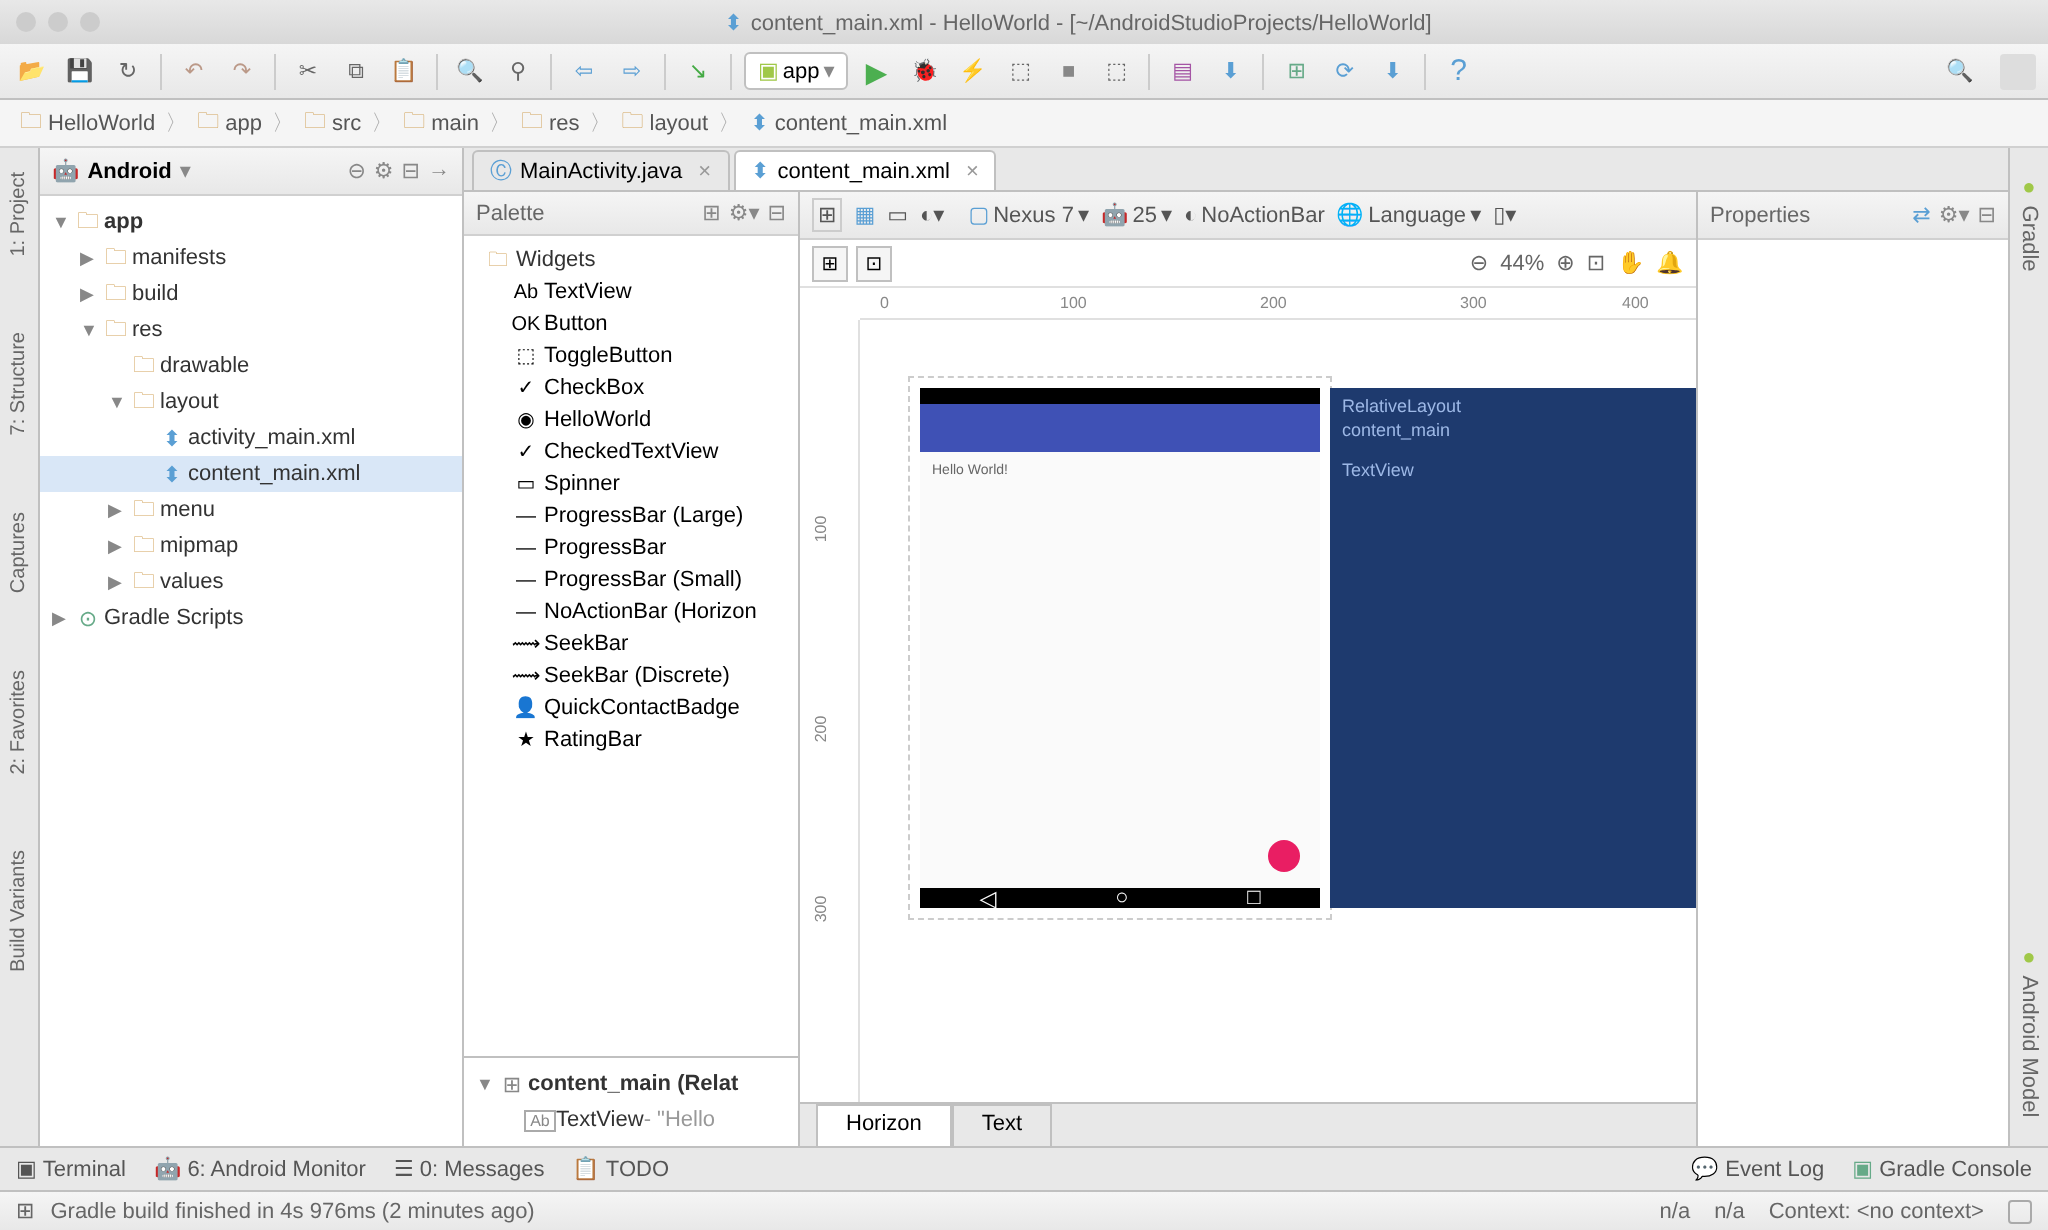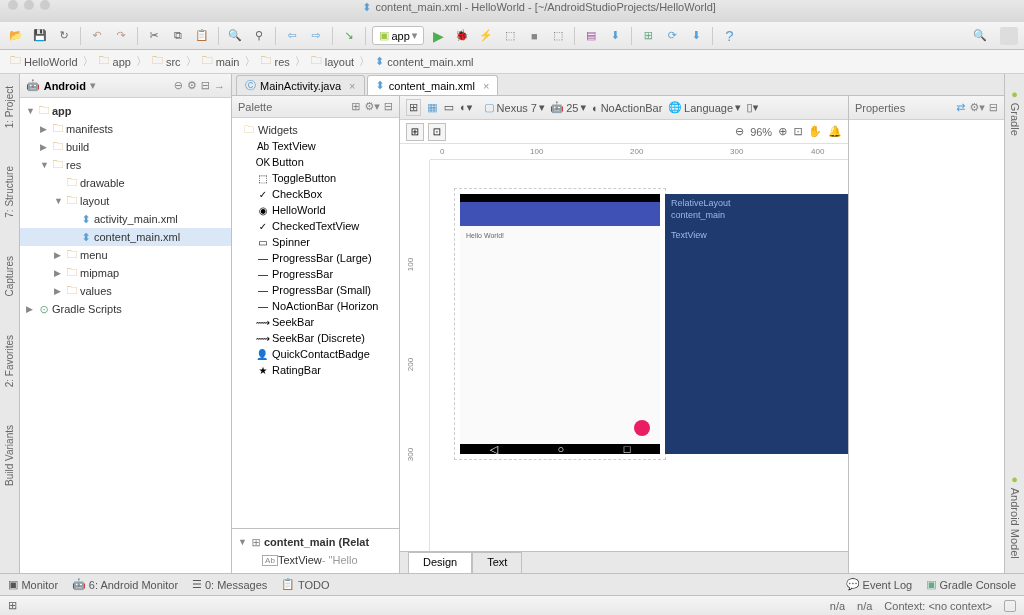--- a/index.html
+++ b/index.html
@@ -1,17 +1,17 @@
 <!DOCTYPE html>
 <html><head>
 <meta charset="utf-8">
 <style>
 * { margin: 0; padding: 0; box-sizing: border-box; font-family: "Lucida Grande", Arial, sans-serif; font-size: 11px; }
 body { width: 1024px; height: 615px; background: #f0f0f0; overflow: hidden; display: flex; flex-direction: column; }
-.title-bar { height: 22px; background: linear-gradient(#e8e8e8,#d8d8d8); display: flex; align-items: flex-start; padding: 0 8px; color: #666; }
+.title-bar { height: 22px; background: linear-gradient(#e8e8e8,#d8d8d8); display: flex; align-items: center; padding: 0 8px; color: #666; }
 .title-bar .dots { display: flex; gap: 6px; margin-right: 12px; }
 .title-bar .dot { width: 10px; height: 10px; border-radius: 50%; background: #ccc; }
 .title-bar .title-text { flex: 1; text-align: center; font-size: 12px; }
 .title-bar .title-icon { color: #5a9fd4; margin-right: 4px; }
 
 .toolbar { height: 28px; background: linear-gradient(#f5f5f5,#e8e8e8); border-bottom: 1px solid #c0c0c0; display: flex; align-items: center; padding: 0 6px; gap: 4px; }
 .toolbar .tbtn { width: 20px; height: 20px; display: flex; align-items: center; justify-content: center; color: #666; cursor: pointer; }
 .toolbar .sep { width: 1px; height: 18px; background: #ccc; margin: 0 2px; }
 .toolbar .app-select { display: flex; align-items: center; gap: 2px; padding: 2px 6px; border: 1px solid #c0c0c0; border-radius: 3px; background: #fff; }
 .toolbar .run { color: #4caf50; font-size: 14px; }
@@ -418,21 +418,21 @@
           <span class="dtbtn"><span class="dicon">🌐</span><span>Language</span>▾</span>
           <span class="dtbtn">▯▾</span>
         </div>
         <div class="design-zoomrow">
           <div class="zleft">
             <div class="zbtn">⊞</div>
             <div class="zbtn">⊡</div>
           </div>
           <div class="zright">
             <span>⊖</span>
-            <span>96%</span>
+            <span>44%</span>
             <span>⊕</span>
             <span>⊡</span>
             <span>✋</span>
             <span>🔔</span>
           </div>
         </div>
         <div class="canvas-scroll">
           <div class="ruler-h">
             <span class="tick" style="left:10px">0</span>
             <span class="tick" style="left:100px">100</span>
@@ -460,21 +460,21 @@
               </div>
           </div>
           <div class="blueprint">
             <div class="bp-label" style="top:4px;left:6px">RelativeLayout</div>
             <div class="bp-label" style="top:16px;left:6px">content_main</div>
             <div class="bp-label" style="top:36px;left:6px">TextView</div>
           </div>
 
         </div>
         <div class="design-tabs">
-          <div class="dtab active">Design</div>
+          <div class="dtab active">Horizon</div>
           <div class="dtab">Text</div>
         </div>
       </div>
 
       <div class="props-panel">
         <div class="props-header">
           <span>Properties</span>
           <div class="hdrbtns">
               <span style="color:#5a9fd4">⇄</span>
               <span>⚙▾</span>
@@ -487,21 +487,21 @@
 
   <div class="right-gutter">
     <div class="vtab"><span style="color:#a0c848">●</span> <span>Gradle</span></div>
     <div class="vtab"><span style="color:#a0c848">●</span> <span>Android Model</span></div>
   </div>
 </div>
 
 <div class="bottom-tabs">
   <div class="btab">
       <span>▣</span>
-      <span>Monitor</span>
+      <span>Terminal</span>
     </div>
   <div class="btab">
       <span style="color:#a0c848">🤖</span>
       <span>6: Android Monitor</span>
     </div>
   <div class="btab">
       <span>☰</span>
       <span>0: Messages</span>
     </div>
   <div class="btab">
@@ -515,19 +515,20 @@
       </div>
     <div class="btab">
         <span style="color:#6a8">▣</span>
         <span>Gradle Console</span>
       </div>
   </div>
 </div>
 
 <div class="status-bar">
   <span style="margin-right:8px">⊞</span>
+  <span>Gradle build finished in 4s 976ms (2 minutes ago)</span>
   <div class="sright">
     <span>n/a</span>
     <span>n/a</span>
     <span>Context: &lt;no context&gt;</span>
     <span class="lock"></span>
   </div>
 </div>
 
 </body></html>

